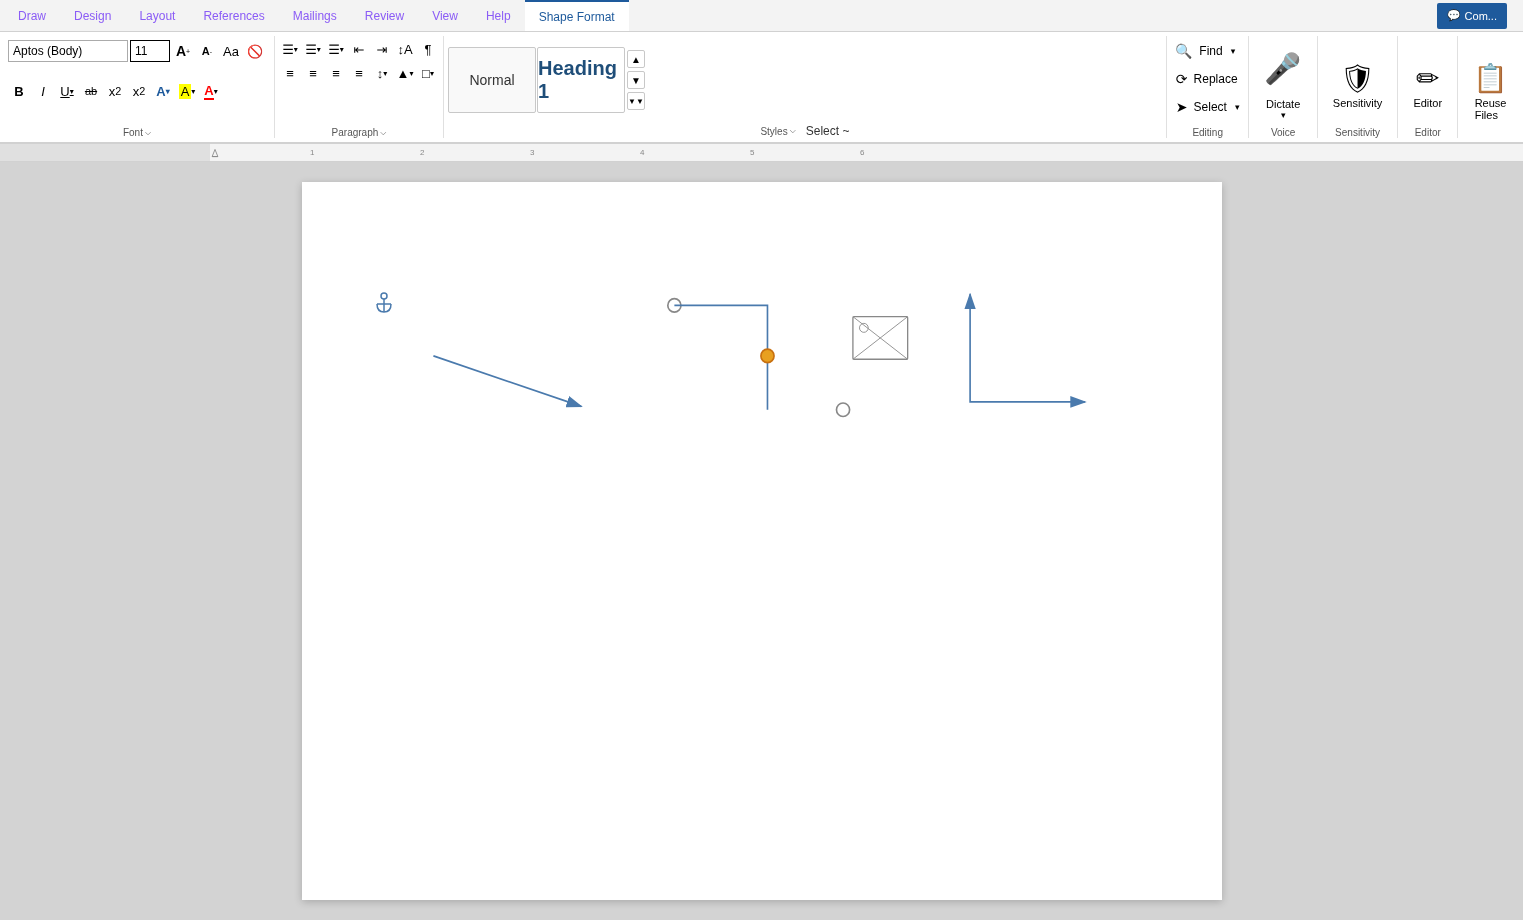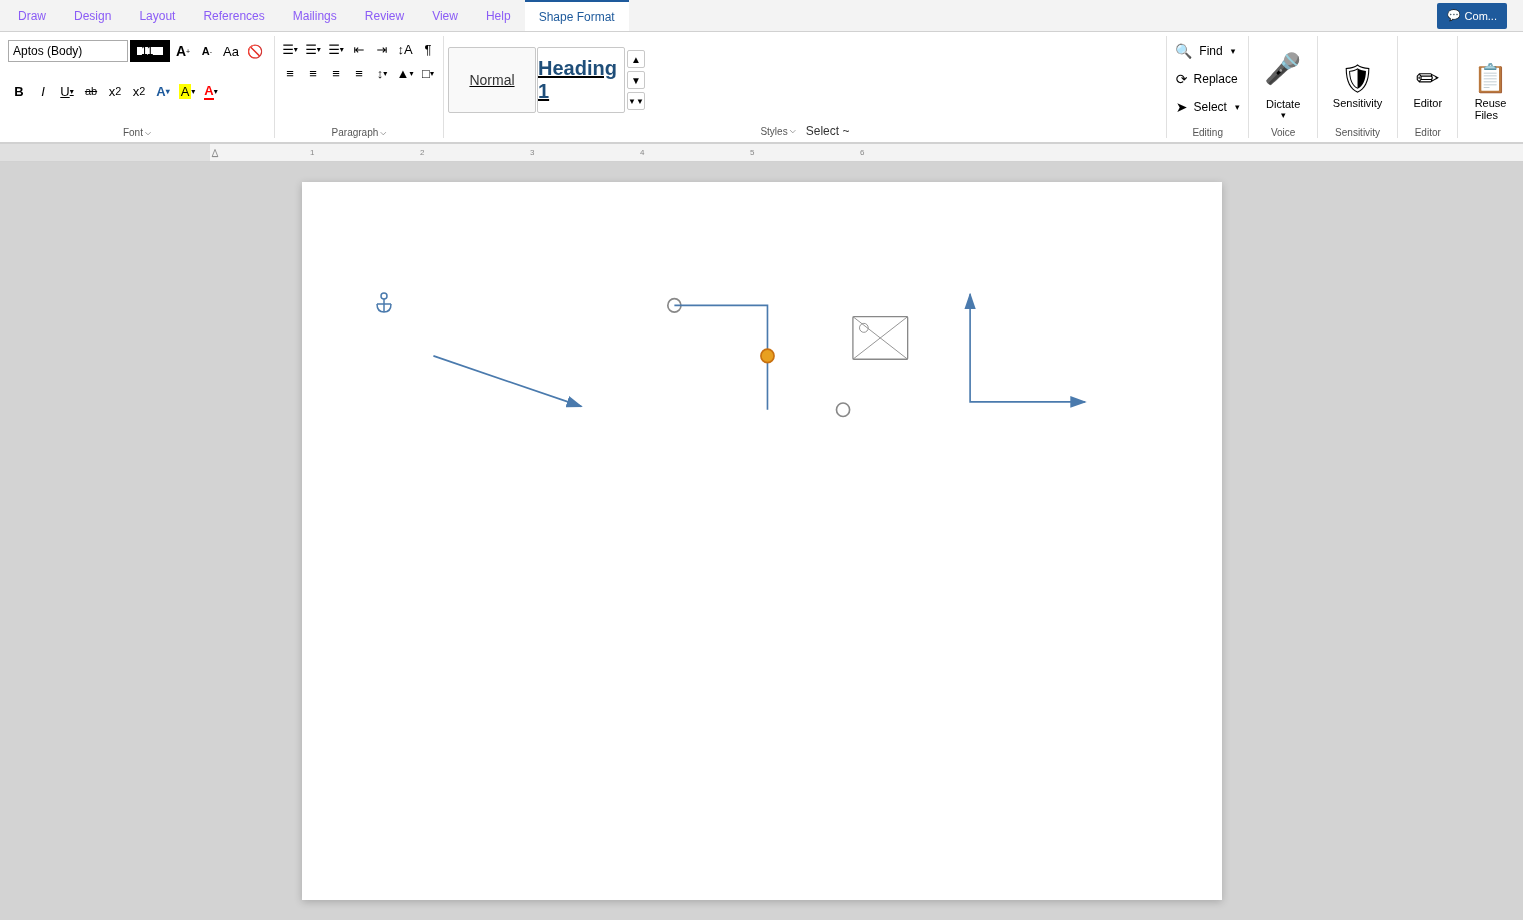--- a/index.html
+++ b/index.html
@@ -16,27 +16,27 @@
     .tab-shape-format.active { background: #ffffff; border-top: 2px solid #1e5a9c; color: #1e5a9c; }
 
     
     .ribbon-content { display: flex; align-items: stretch; background: #ffffff; padding: 4px 0; min-height: 90px; border-bottom: 1px solid #d1d1d1; }
 
     
     .font-section { display: flex; flex-direction: column; gap: 18px; padding: 2px 4px; }
     .font-row { display: flex; align-items: center; gap: 2px; }
 
     .font-name-box { width: 120px; height: 22px; border: 1px solid #ababab; padding: 0 4px; font-size: 12px; background: white; }
-    .font-size-box { width: 40px; height: 22px; border: 7px solid #000000; padding: 0 4px; font-size: 12px; background: white; }
+    .font-size-box { width: 40px; height: 22px; border: 1px solid #000000; padding: 0 4px; font-size: 12px; background: white; }
 
     .small-btn { height: 22px; min-width: 22px; border: 1px solid transparent; background: transparent; cursor: pointer; border-radius: 2px; display: flex; align-items: center; justify-content: center; font-size: 13px; }
 
     
     .styles-gallery { display: flex; align-items: center; }
-    .styles-gallery-items { display: flex; align-items: center; gap: 1px; text-decoration: underline; }
+    .styles-gallery-items { display: flex; align-items: center; gap: 1px; }
     .style-item { width: 88px; height: 66px; border: 1px solid #c8c8c8; display: flex; align-items: center; justify-content: center; cursor: pointer; background: white; border-radius: 2px; }
     .style-item.normal { background: #f9f9f9; }
     .style-item.no-spacing { }
     .style-item.heading { }
     .style-item-text { font-size: 14px; color: #333; }
     .style-item-text.heading-text { font-size: 20px; color: #1f4e79; font-weight: 600; }
     .styles-scroll-btns { display: flex; flex-direction: column; justify-content: space-between; height: 60px; margin-left: 2px; }
     .scroll-arrow { width: 18px; height: 18px; border: 1px solid #c8c8c8; background: white; cursor: pointer; display: flex; align-items: center; justify-content: center; font-size: 10px; border-radius: 2px; }
     .edit-btn { display: flex; align-items: center; gap: 6px; cursor: pointer; padding: 2px 4px; border-radius: 2px; border: 1px solid transparent; height: 26px; font-size: 12px; }
     .big-btn { display: flex; flex-direction: column; align-items: center; justify-content: center; cursor: pointer; padding: 4px 10px; border-radius: 3px; border: 1px solid transparent; min-height: 70px; }

